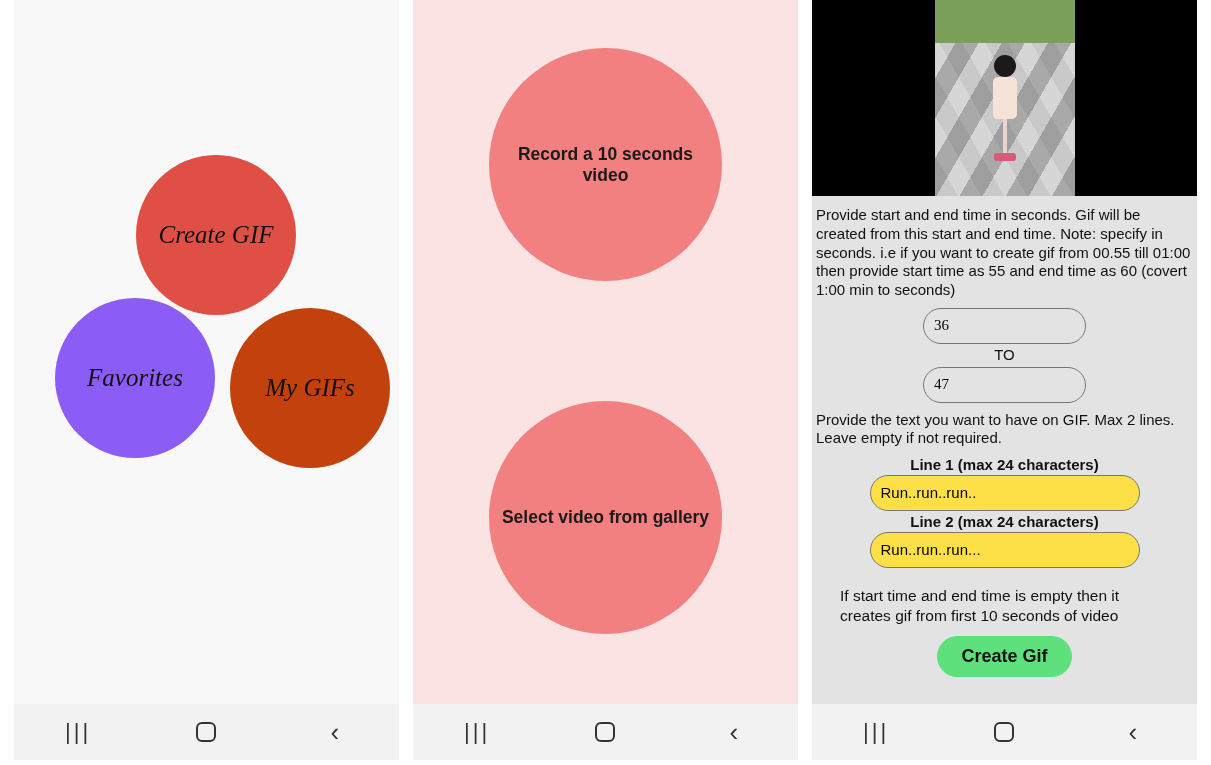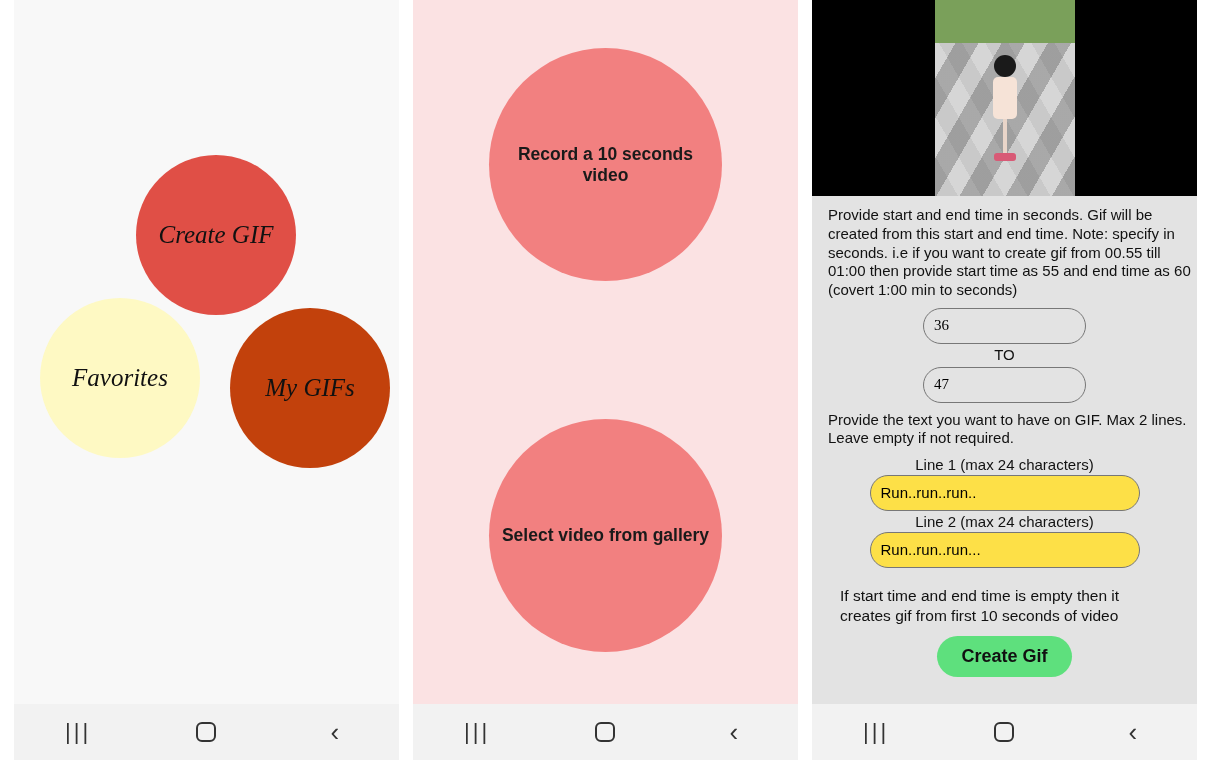--- a/index.html
+++ b/index.html
@@ -31,21 +31,21 @@
   .circle {
     position: absolute;
     border-radius: 50%;
     display: flex;
     align-items: center;
     justify-content: center;
     text-align: center;
     cursor: pointer;
   }
   .circle.red   { background: #e04f46; width: 160px; height: 160px; left: 122px; top: 155px; }
-  .circle.orange{ background: #fef9c3; width: 160px; height: 160px; left: 26px;  top: 298px; }
+  .circle.orange{ background: #8b5cf6; width: 160px; height: 160px; left: 41px;  top: 298px; }
   .circle.blue  { background: #c2410c; width: 160px; height: 160px; left: 216px; top: 308px; }
   .script-label {
     font-family: "Brush Script MT", "Lucida Handwriting", cursive;
     font-size: 25px;
     color: #111;
     font-style: italic;
   }
   
   .screen2 .content { background: #fbe2e3; }
   .big-circle {
@@ -59,21 +59,21 @@
     align-items: center;
     justify-content: center;
     text-align: center;
     font-weight: bold;
     font-size: 17.5px;
     color: #1a1a1a;
     cursor: pointer;
     padding: 6px;
   }
   .big-circle.top { top: 48px; }
-  .big-circle.bottom { top: 419px; }
+  .big-circle.bottom { top: 401px; }
   
   .screen3 .content { background: #e3e3e3; }
   .video-preview {
     width: 100%;
     height: 196px;
     background: #000;
     display: flex;
     justify-content: center;
     align-items: stretch;
   }
@@ -99,42 +99,42 @@
   .kid .head  { width:22px; height:22px; background:#1a1a1a; border-radius:50%; margin:0 auto; }
   .kid .body  { width:24px; height:42px; background:#f6e3d7; margin:0 auto; border-radius:5px; }
   .kid .legs  { width:4px; height:36px; background:#e9d5c9; margin:0 auto; }
   .kid .shoes { width:22px; height:8px; background:#d85a76; margin:-2px auto 0; border-radius:3px; }
   .form-area {
     padding: 6px 4px 0 4px;
     font-size: 15px;
     color: #111;
     line-height: 1.25;
   }
-  .instr { margin: 4px 0 8px 12px; }
+  .instr { margin: 4px 0 8px 0; }
   .pill-input {
     display:block;
     width: 163px;
     height: 36px;
     border: 1.5px solid #777;
     border-radius: 18px;
     margin: 2px auto 2px auto;
     padding: 0 10px;
     font-size: 15px;
     background: #e3e3e3;
     outline: none;
     font-family: Liberation Serif, serif;
   }
   .to-label {
     text-align: center;
     font-size: 15px;
     margin: 2px 0;
   }
   .line-label {
     text-align: center;
-    font-weight: normal;
+    font-weight: bold;
     font-size: 15px;
     margin-top: 2px;
   }
   .wide-input {
     display:block;
     width: 270px;
     height: 36px;
     border: 1.5px solid #777;
     border-radius: 18px;
     margin: 0 auto;

